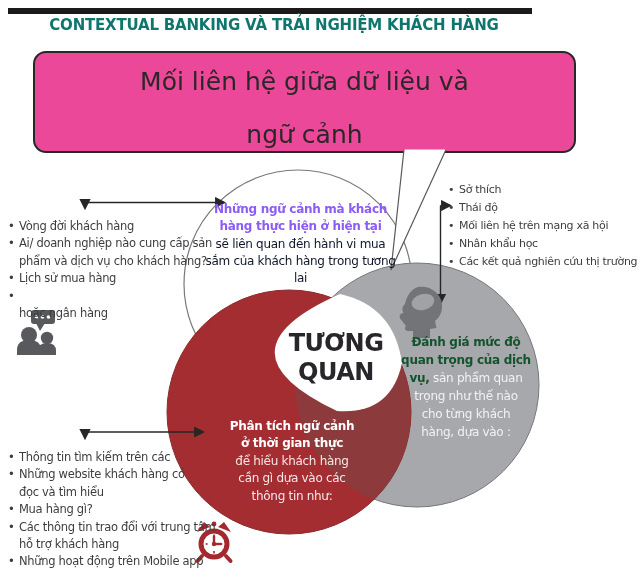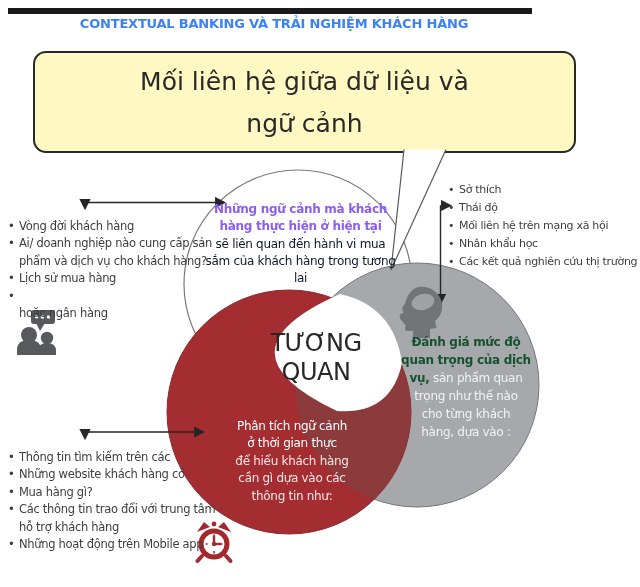--- a/index.html
+++ b/index.html
@@ -5,24 +5,24 @@
   html,body{margin:0;padding:0}
   body{
     width:640px;height:587px;position:relative;background:#ffffff;
     font-family:"DejaVu Sans", "Liberation Sans", sans-serif;
     overflow:hidden;
   }
   .abs{position:absolute}
 
   #topbar{left:8px;top:8px;width:524px;height:6px;background:#1b191a}
   #hdr{left:16px;top:16px;width:516px;text-align:center;font-weight:bold;
-       font-size:13px;letter-spacing:-0.2px;color:#3b82f6}
+       font-size:15px;letter-spacing:-0.2px;color:#0f766e}
 
   #tbox{left:33px;top:51px;width:543px;height:102px;border:2.5px solid #2a2728;
-        border-radius:13px;box-sizing:border-box;background:#fef9c3}
+        border-radius:13px;box-sizing:border-box;background:#ec4899}
   #tbox .t{margin-top:10px;text-align:center;font-size:25px;line-height:37px;color:#2a2728}
 
   #venn{left:0;top:0}
 
   .list{color:#3c3d40;font-size:11.5px;letter-spacing:-0.3px;line-height:17.4px}
   .li-row{display:flex;white-space:nowrap}
   .li-row .bl{width:11px;flex:none}
   .li-row.cont{padding-left:11px}
   #list-top-left{left:8px;top:218px;width:235px}
   #list-right{left:448px;top:181px;width:200px;font-size:11px;line-height:18px}
@@ -31,35 +31,35 @@
   .cblock{text-align:center;font-size:12px;letter-spacing:-0.3px}
   .cblock .rrow{white-space:nowrap}
   #wtext{left:193px;top:201px;width:215px;line-height:17.3px}
   #gtext{left:390px;top:333px;width:152px;line-height:18px}
   #rtext{left:212px;top:418px;width:160px;line-height:17.4px}
 
   .sg-b{font-weight:bold;color:#8b5cf6}
   .sg-r{color:#0f172a}
   .sg-bd{font-weight:bold;color:#14532d}
   .sg-rl{color:#f2f2f3}
-  .sg-bw{font-weight:normal;color:#ffffff}
+  .sg-bw{font-weight:bold;color:#ffffff}
   .sg-rw{color:#f7e6e6}
 
-  #clabel{left:252px;top:329px;width:128px;text-align:center;font-weight:normal;
+  #clabel{left:272px;top:329px;width:128px;text-align:center;font-weight:bold;
           font-size:24px;line-height:28.5px;letter-spacing:-0.5px;color:#28262a}
 </style>
 </head>
 <body>
 
 <div class="abs" id="topbar"></div>
 <div class="abs" id="hdr">CONTEXTUAL BANKING VÀ TRẢI NGHIỆM KHÁCH HÀNG</div>
 
 <div class="abs" id="tbox">
   <div class="t">Mối liên hệ giữa dữ liệu và</div>
-  <div class="t" style="margin-top:5px">ngữ cảnh</div>
+  <div class="t" style="margin-top:16px">ngữ cảnh</div>
 </div>
 
 <svg class="abs" id="venn" width="640" height="587" viewBox="0 0 640 587">
   <defs>
     <clipPath id="clipG">
         <circle cx="417" cy="385" r="122"></circle>
       </clipPath>
     <marker id="ah" viewBox="0 0 10 10" refX="8" refY="5" markerWidth="8" markerHeight="8" orient="auto-start-reverse">
       <path d="M0 0 L10 5 L0 10 z" fill="#262626"></path>
     </marker>
@@ -193,20 +193,23 @@
   </div>
 <div class="abs list" id="list-bottom-left">
     <div class="li-row">
       <span class="bl">•</span>
       <span>Thông tin tìm kiếm trên các</span>
     </div>
     <div class="li-row">
       <span class="bl">•</span>
       <span>Những website khách hàng có</span>
     </div>
+    <div class="li-row cont">
+      <span>đọc và tìm hiểu</span>
+    </div>
     <div class="li-row">
       <span class="bl">•</span>
       <span>Mua hàng gì?</span>
     </div>
     <div class="li-row">
       <span class="bl">•</span>
       <span>Các thông tin trao đổi với trung tâm</span>
     </div>
     <div class="li-row cont">
       <span>hỗ trợ khách hàng</span>

